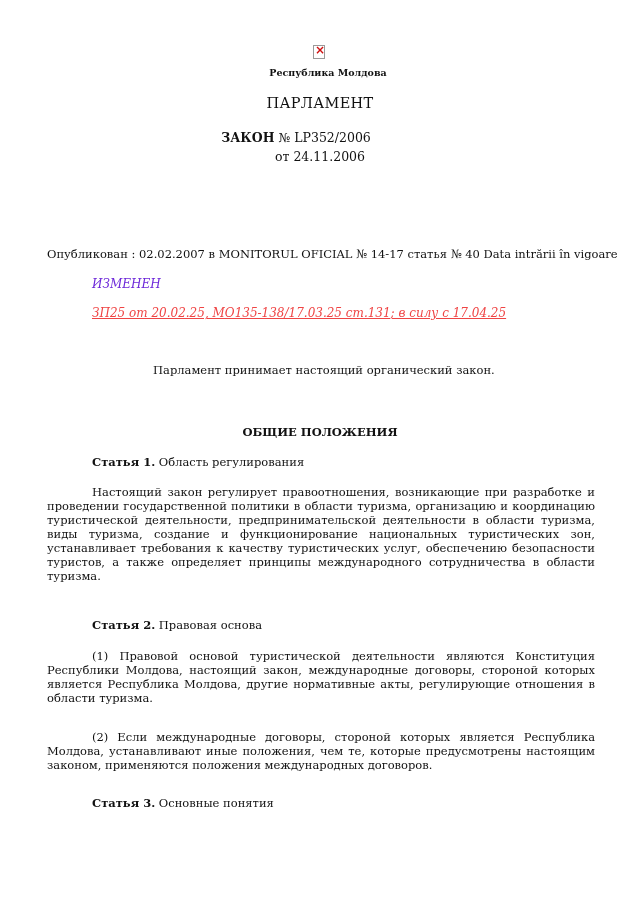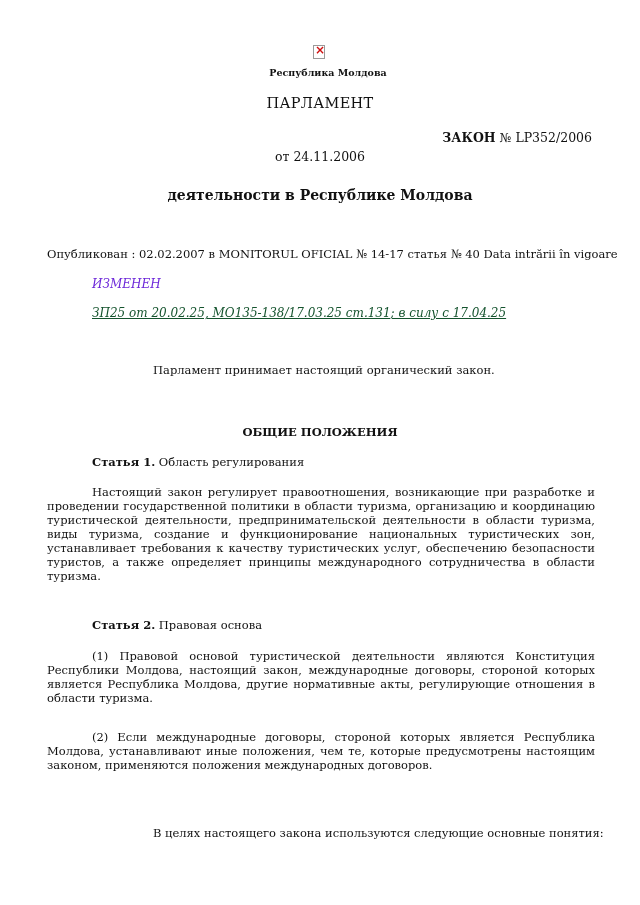--- a/index.html
+++ b/index.html
@@ -53,21 +53,21 @@
     .parliament {
       position: absolute;
       top: 95px; left: 0; width: 640px;
       text-align: center;
       font-size: 14.5px;
       letter-spacing: 0.3px;
     }
     .law-number {
       position: absolute;
       top: 130px; left: 0; width: 592px;
-      text-align: right;
+      text-align: center;
       font-size: 12.5px;
     }
     .law-number b { font-weight: bold; }
     .law-date {
       position: absolute;
       top: 149px; left: 0; width: 640px;
       text-align: center;
       font-size: 12.5px;
     }
     .law-title {
@@ -87,21 +87,21 @@
     .amended {
       position: absolute;
       top: 277px; left: 92px;
       color: #6d28d9;
       font-style: italic;
       font-size: 12px;
     }
     .amend-link {
       position: absolute;
       top: 306px; left: 92px;
-      color: #14532d;
+      color: #ef4444;
       font-style: italic;
       text-decoration: underline;
       font-size: 12px;
       white-space: nowrap;
     }
     .block {
       position: absolute;
       left: 47px;
       width: 548px;
       font-size: 11.5px;
@@ -143,21 +143,20 @@
   <div class="parliament">ПАРЛАМЕНТ</div>
 
   <div class="law-number">
     <b>ЗАКОН</b>
     <span>№ LP352/2006</span>
   </div>
 
   <div class="law-date">от 24.11.2006</div>
 
   <div class="law-title">
-    <div>деятельности в Республике Молдова</div>
   </div>
 
   <div class="published">Опубликован : 02.02.2007 в MONITORUL OFICIAL № 14-17 статья № 40 Data intrării în vigoare</div>
 
   <div class="amended">ИЗМЕНЕН</div>
 
   <a class="amend-link" href="#">ЗП25 от 20.02.25, MO135-138/17.03.25 ст.131; в силу с 17.04.25</a>
 
   <div class="plain-line" style="top:363px;">Парламент принимает настоящий органический закон.</div>
 
@@ -173,16 +172,19 @@
 
   <div class="article" style="top:618px;">
     <b>Статья 2.</b>
     <span>Правовая основа</span>
   </div>
 
   <div class="block indent" style="top:649px;">(1) Правовой основой туристической деятельности являются Конституция Республики Молдова, настоящий закон, международные договоры, стороной которых является Республика Молдова, другие нормативные акты, регулирующие отношения в области туризма.</div>
 
   <div class="block indent" style="top:730px;">(2) Если международные договоры, стороной которых является Республика Молдова, устанавливают иные положения, чем те, которые предусмотрены настоящим законом, применяются положения международных договоров.</div>
 
+  <div class="article" style="top:796px;">
+    <b>Статья 3.</b>
+    <span>Основные понятия</span>
+  </div>
 
-  <div class="plain-line" style="top:826px;">В целях настоящего закона используются следующие основные понятия:</div>
 
 </div>
 
 </body></html>

